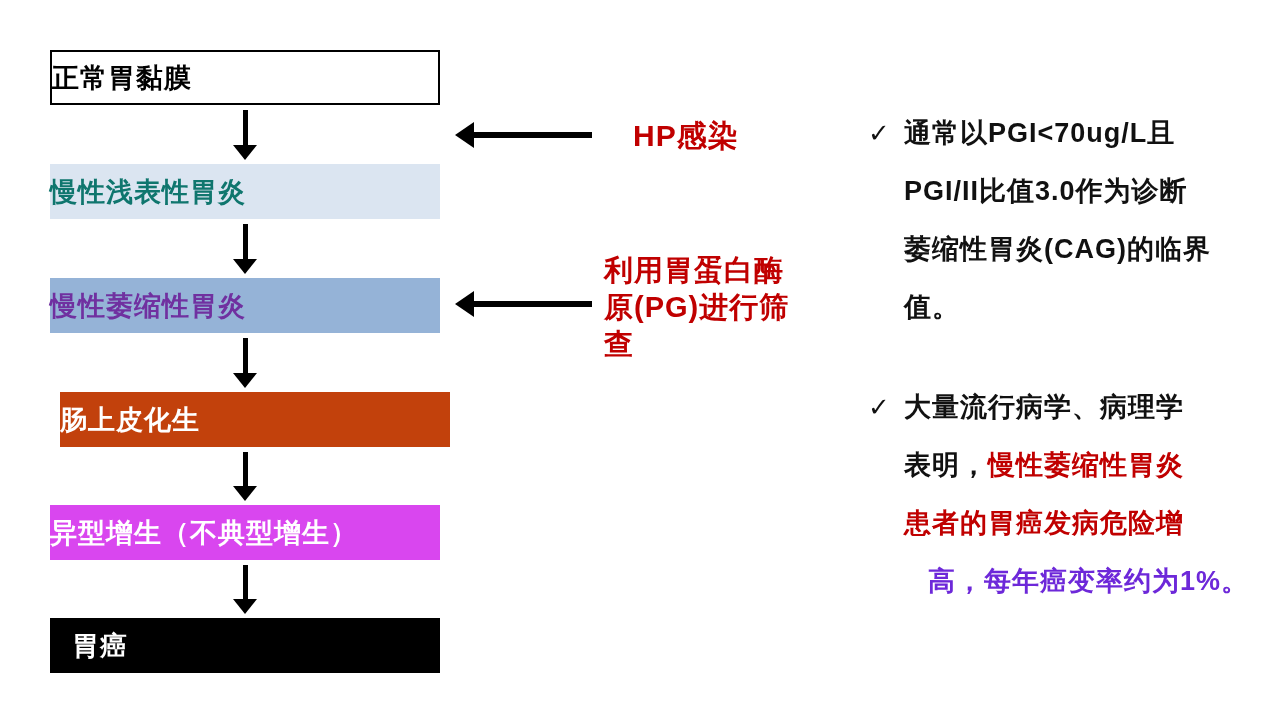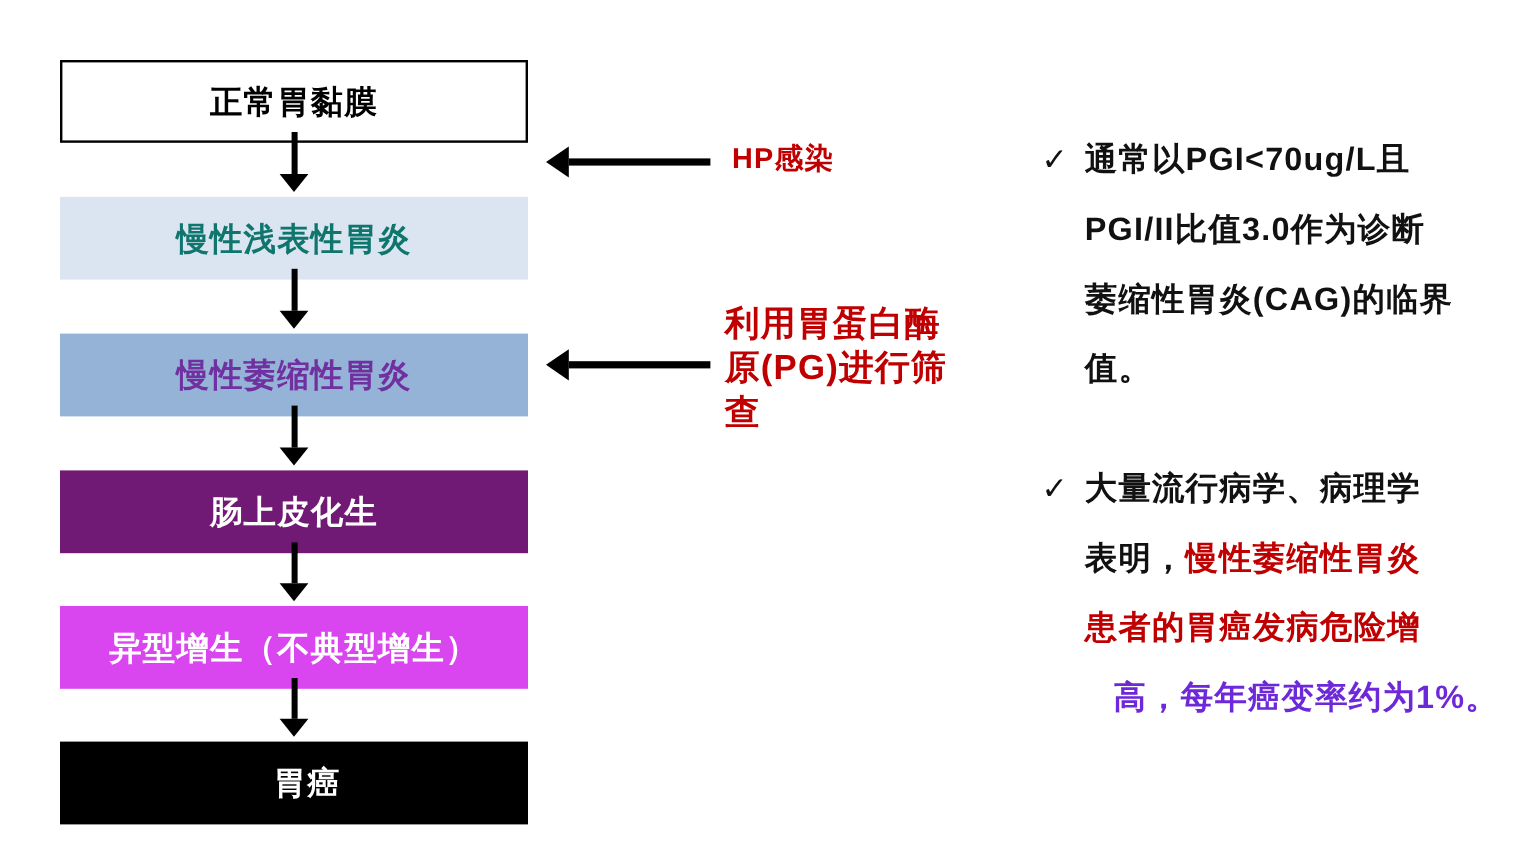--- a/index.html
+++ b/index.html
@@ -7,23 +7,23 @@
     width: 1280px; height: 720px;
     background: #ffffff;
     position: relative;
     overflow: hidden;
     font-family: "Liberation Sans", "DejaVu Sans", sans-serif;
   }
 
   
   .stage {
     position: absolute;
-    left: 50px; width: 390px; height: 69px;
+    left: 50px; width: 390px; height: 55px;
     box-sizing: border-box;
-    display: flex; align-items: center; justify-content: center;
+    display: flex; align-items: center; justify-content: flex-start;
     font-size: 27px; font-weight: 700;
     letter-spacing: 1px;
   }
   .s0 { top: 50px;  border: 2px solid #000; }
   .s1 { top: 164px; }
   .s2 { top: 278px; }
   .s3 { top: 392px; }
   .s4 { top: 505px; }
   .s5 { top: 618px; padding-left: 22px; }
 
@@ -52,21 +52,21 @@
   .h-arrow .head {
     width: 0; height: 0;
     border-top: 13px solid transparent;
     border-bottom: 13px solid transparent;
     border-right: 19px solid #000;
   }
   .h-arrow .shaft { width: 118px; height: 6px; background: #000; }
 
   
   .callout { position: absolute; font-weight: 700; letter-spacing: 1px; }
-  .callout-hp { left: 610px; top: 116px; font-size: 24px; }
+  .callout-hp { left: 633px; top: 116px; font-size: 30px; }
   .callout-pg { left: 604px; top: 252px; font-size: 29px; line-height: 37px; width: 240px; }
 
   
   .notes {
     position: absolute; left: 868px; top: 104px; width: 410px;
     font-size: 27px; font-weight: 600; color: #111111;
     letter-spacing: 1px;
   }
   .bullet { display: flex; }
   .bullet + .bullet { margin-top: 42px; }
@@ -84,21 +84,21 @@
 
   <div class="stage s0" style="background-color: rgb(255, 255, 255); color: rgb(0, 0, 0);">
     <span>正常胃黏膜</span>
   </div>
   <div class="stage s1" style="background-color: rgb(219, 229, 241); color: #0f766e;">
     <span>慢性浅表性胃炎</span>
   </div>
   <div class="stage s2" style="background-color: rgb(149, 179, 215); color: rgb(112, 48, 160);">
     <span>慢性萎缩性胃炎</span>
   </div>
-  <div class="stage s3" style="background-color: #701a75; color: rgb(255, 255, 255);">
+  <div class="stage s3" style="background-color: #c2410c; color: rgb(255, 255, 255); margin-left: 10px;">
     <span>肠上皮化生</span>
   </div>
   <div class="stage s4" style="background-color: #d946ef; color: rgb(255, 255, 255);">
     <span>异型增生（不典型增生）</span>
   </div>
   <div class="stage s5" style="background-color: rgb(0, 0, 0); color: rgb(255, 255, 255);">
     <span>胃癌</span>
   </div>
 
   <div class="v-arrow va0">

